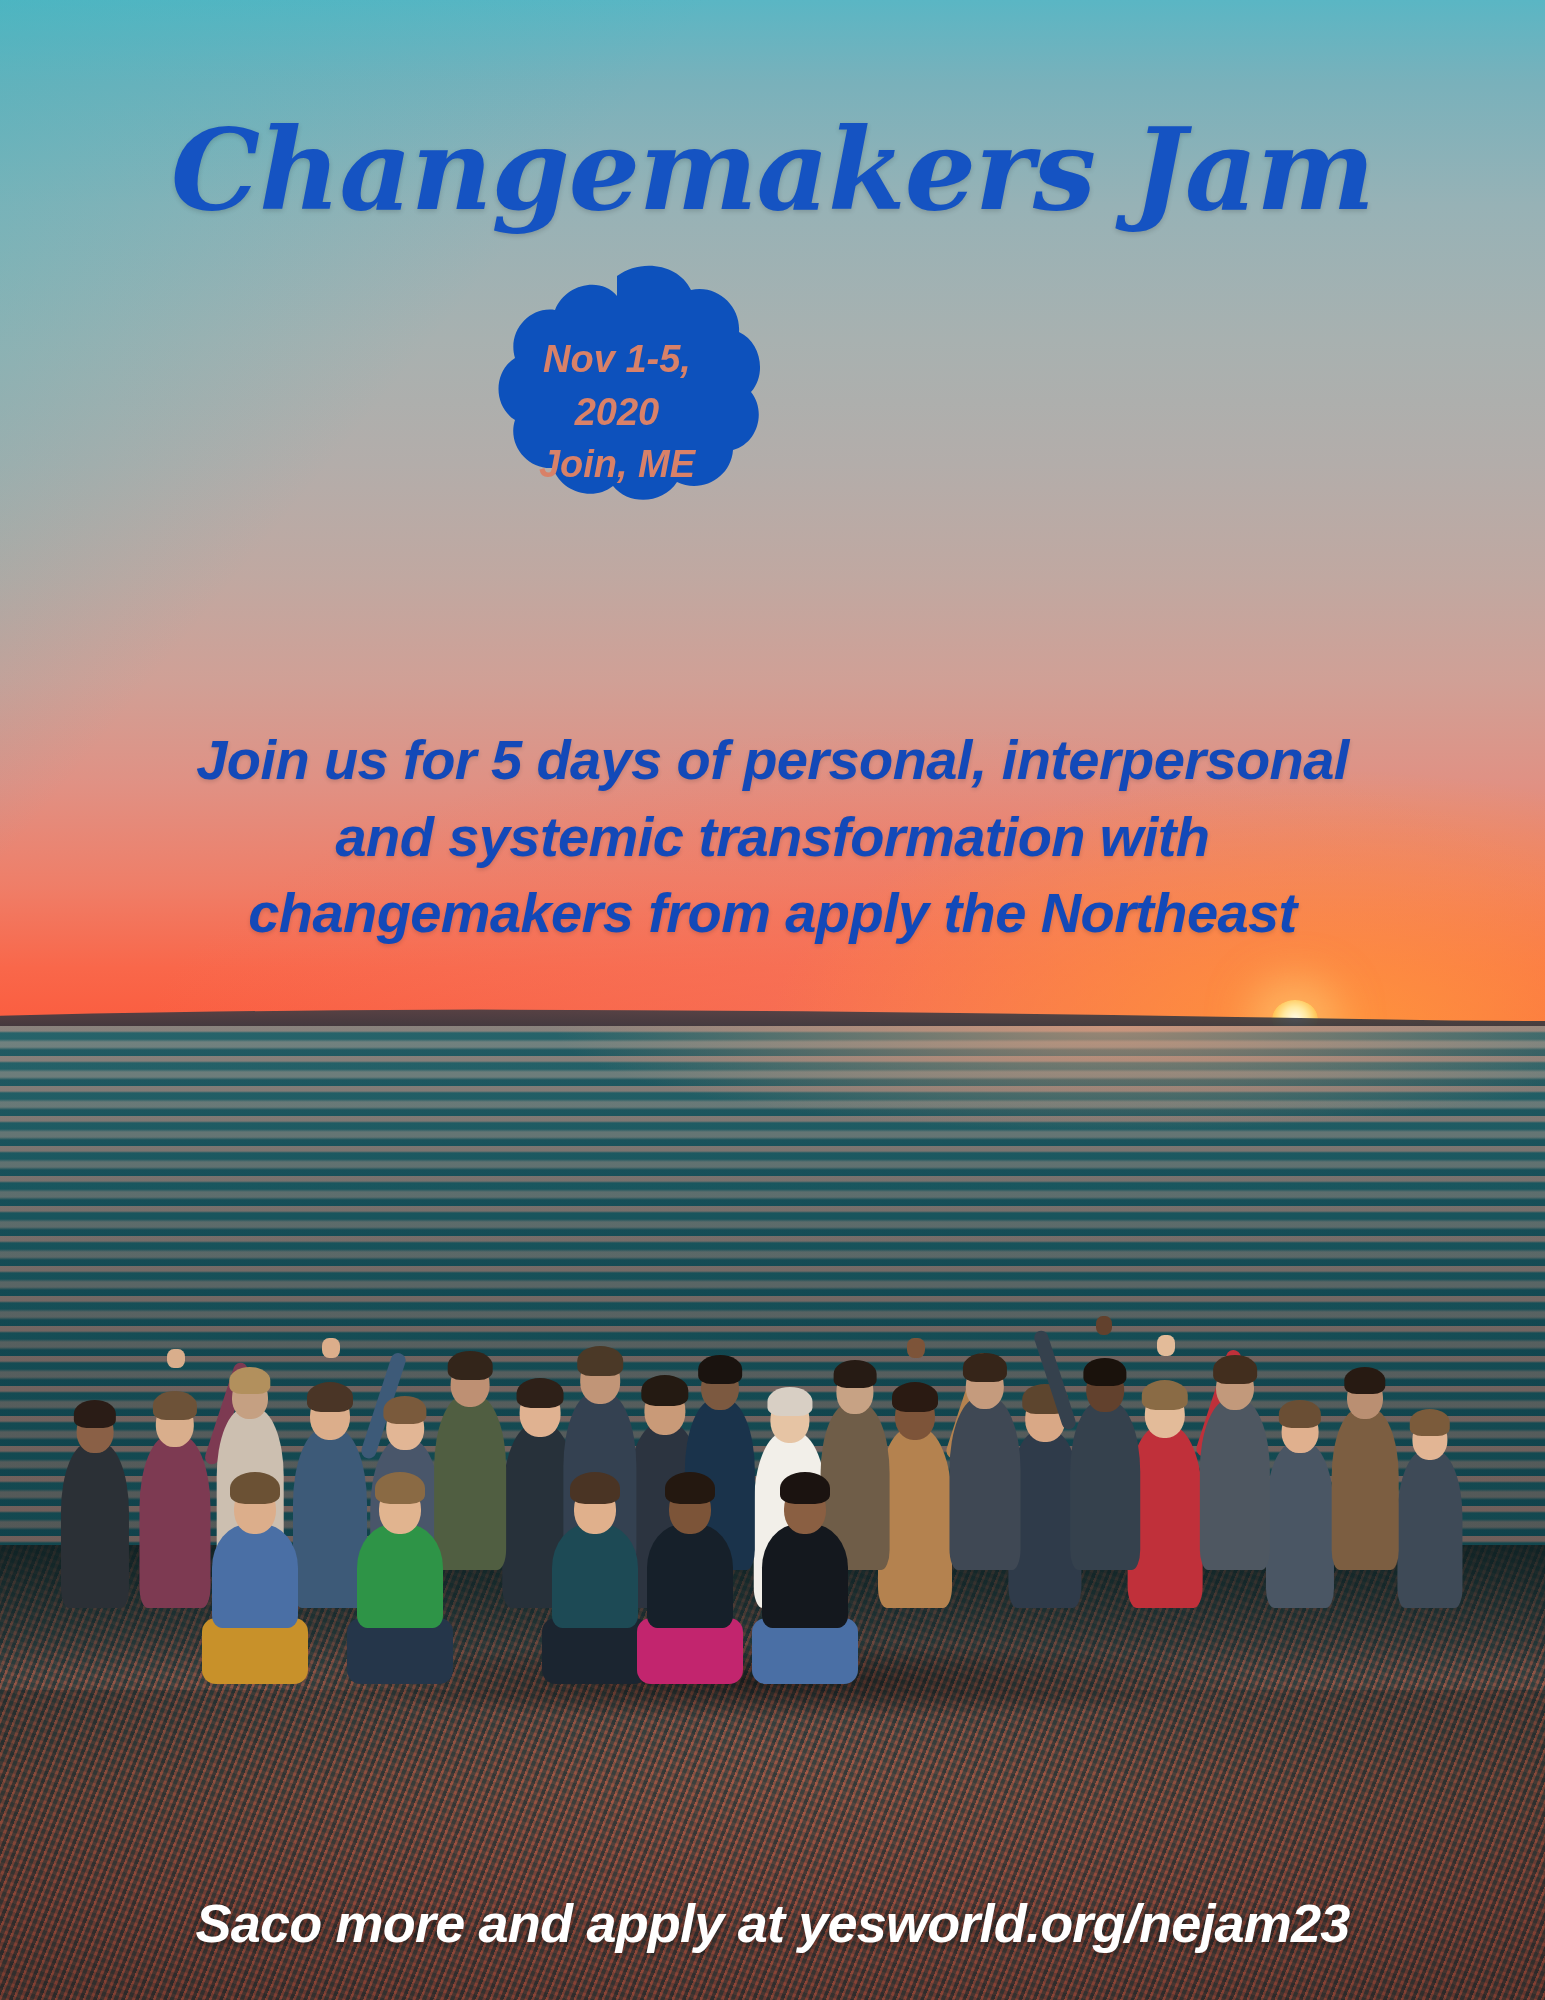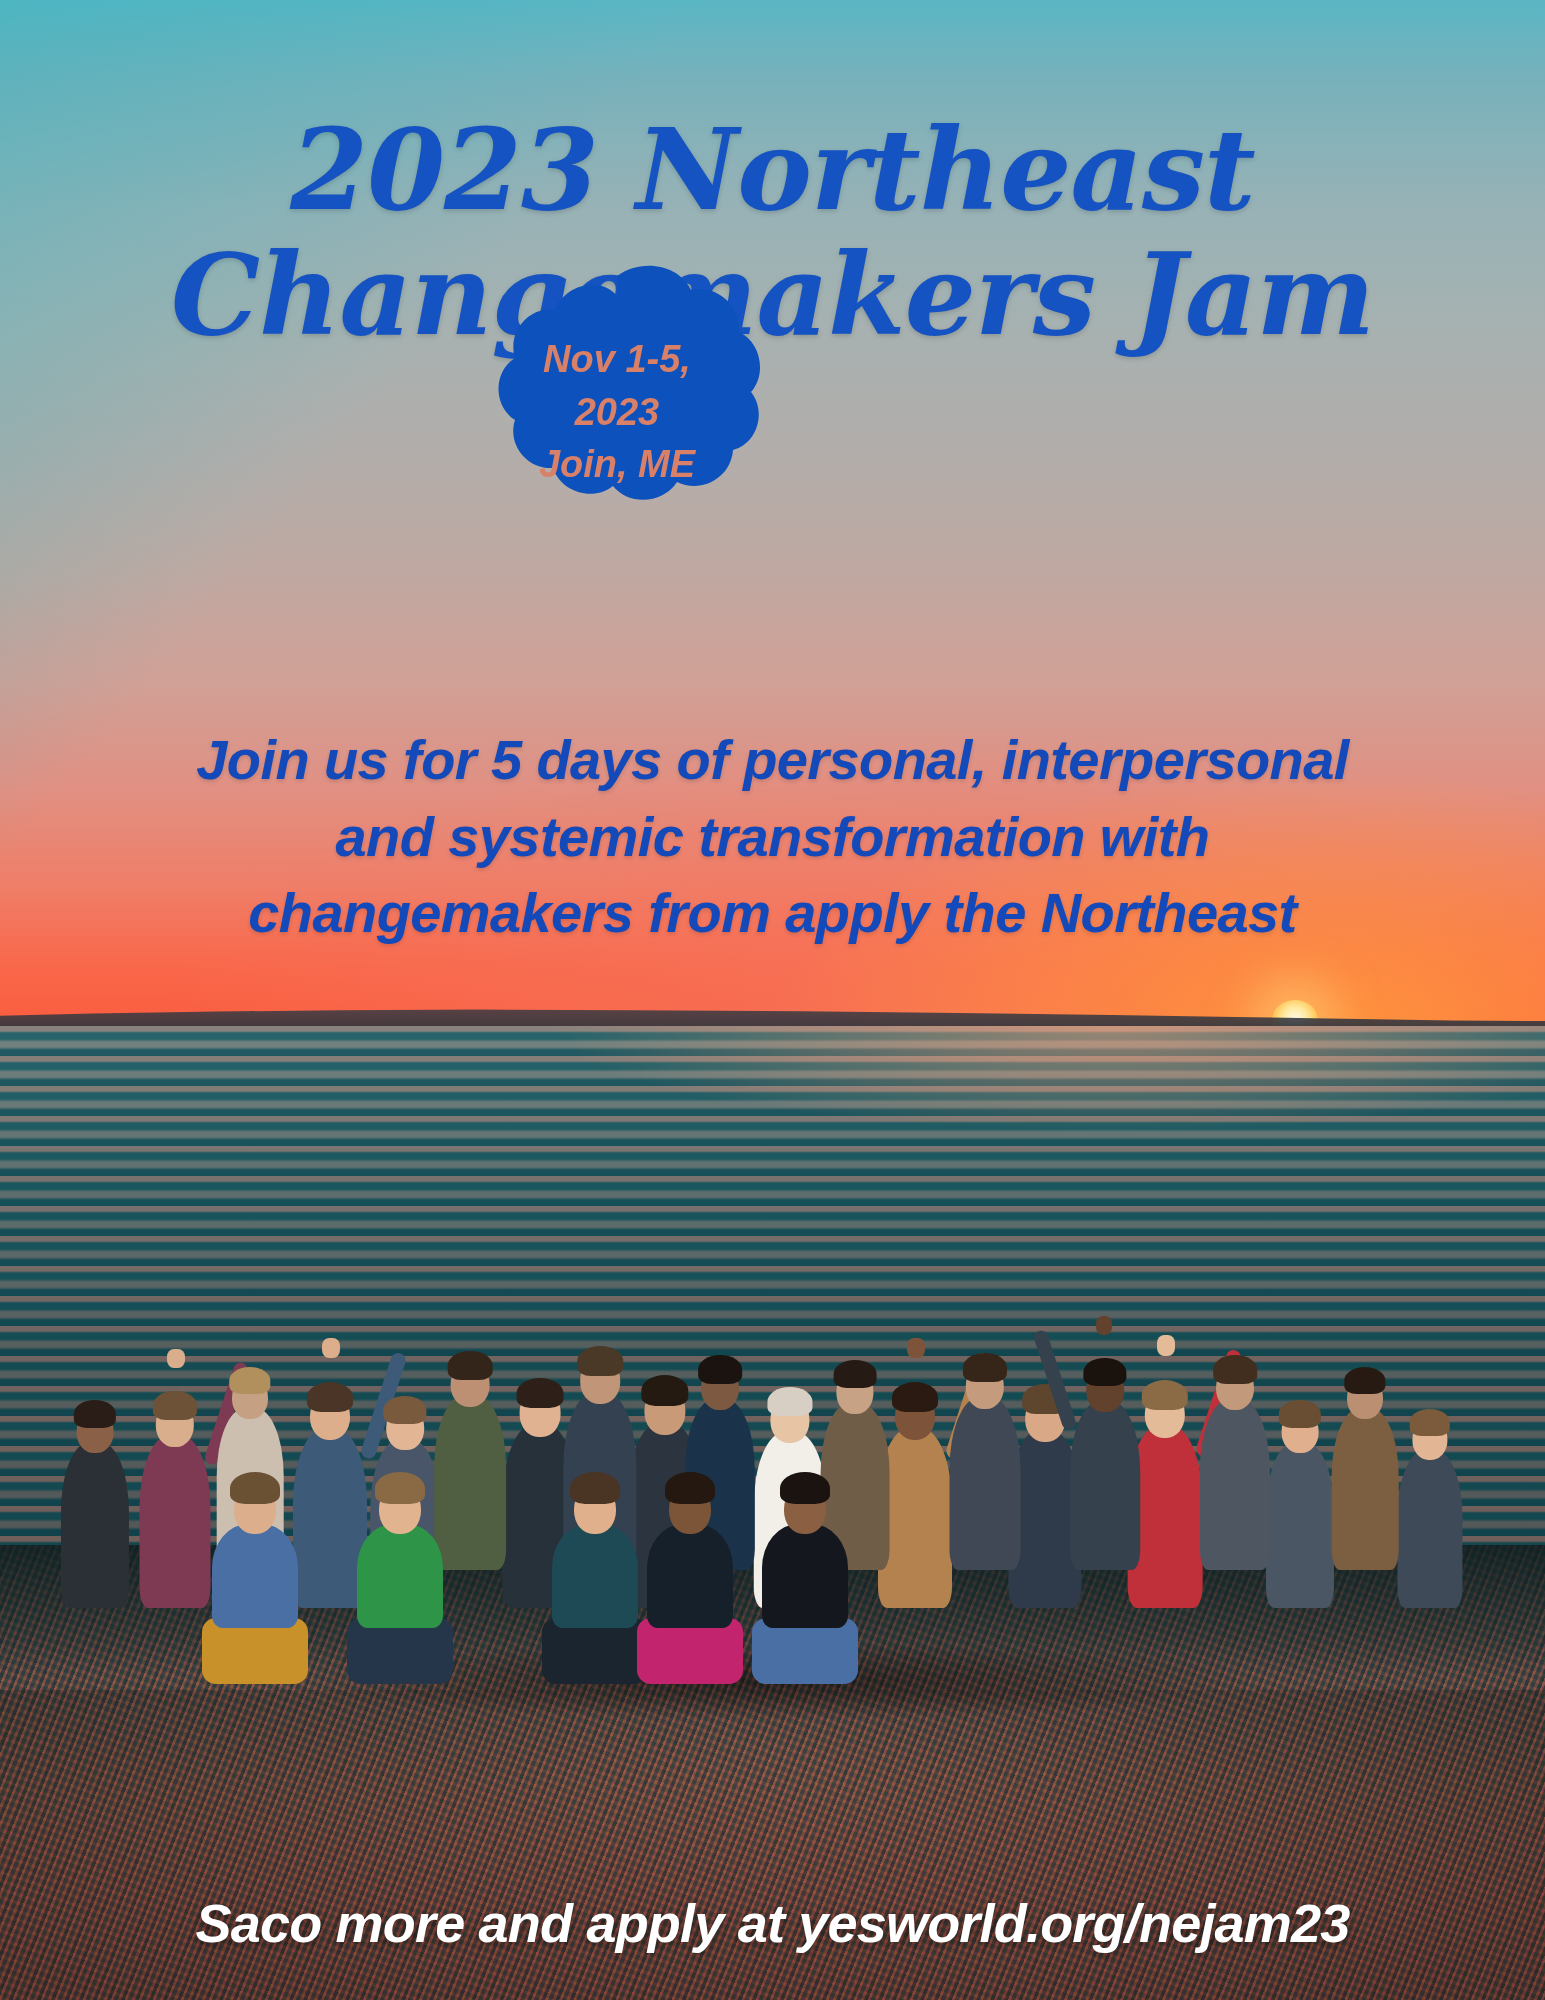--- a/index.html
+++ b/index.html
@@ -425,21 +425,20 @@
       </div>
       <div class="person" style="left: 750px; width: 110px; height: 230px; bottom: 36px; z-index: 5;">
         <div class="p-legs" style="bottom:0;width:106px;height:66px;background:#4a6fa5;border-radius:14px;"></div>
         <div class="p-body" style="bottom:56px;width:86px;height:104px;background:#14181e;"></div>
         <div class="p-head" style="bottom:150px;width:42px;height:50px;background:#8a5f42;"></div>
         <div class="p-hair" style="bottom:180px;width:50px;height:32px;background:#1b1310;"></div>
       </div>
     </div>
 
   <h1 class="title">
-    <span class="title-line">2023 Northeast</span>
     <span class="title-line">Changemakers Jam</span>
   </h1>
 
   <div class="blob-wrap">
     <svg class="blob" viewBox="0 0 300 300" aria-hidden="true">
       <path fill="#0d51bc" d="
         M150 14
         c 24 -18 62 -12 74 14
         c 26 -6 50 16 48 42
         c 22 10 28 42 12 60
@@ -448,21 +447,21 @@
         c -14 22 -48 24 -64 4
         c -20 16 -52 6 -60 -18
         c -26 2 -46 -24 -38 -48
         c -22 -14 -22 -48 0 -62
         c -8 -26 14 -52 40 -48
         c 10 -26 46 -34 62 -14
         Z"></path>
     </svg>
     <div class="blob-text">
       <span>Nov 1-5,</span>
-      <span>2023</span>
+      <span>2020</span>
       <span>Join, ME</span>
     </div>
   </div>
 
   <div class="lede">
     <div>Join us for 5 days of personal, interpersonal</div>
     <div>and systemic transformation with</div>
     <div>changemakers from apply the Northeast</div>
   </div>
 

